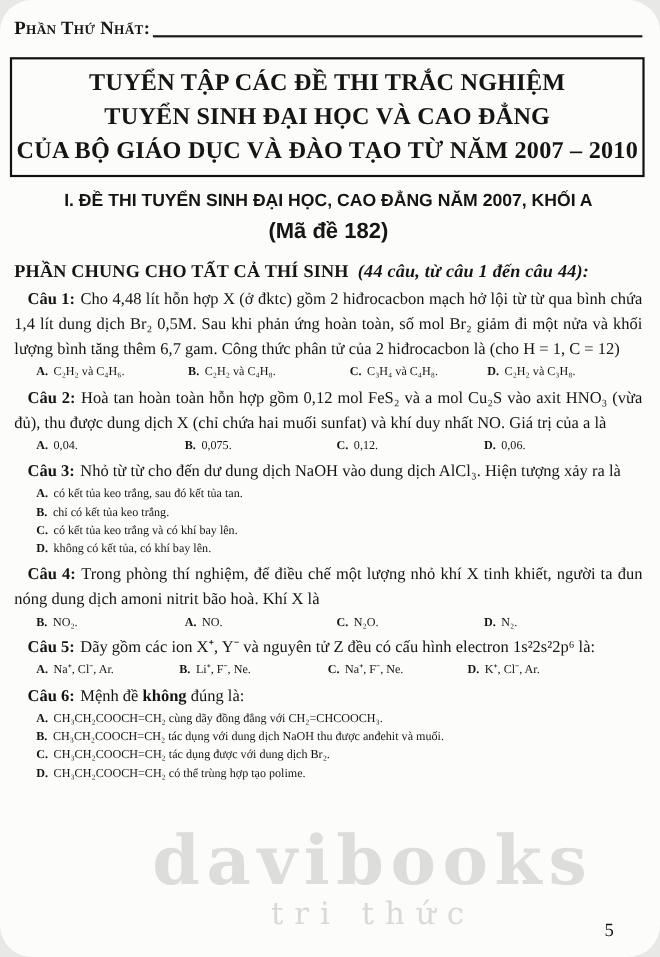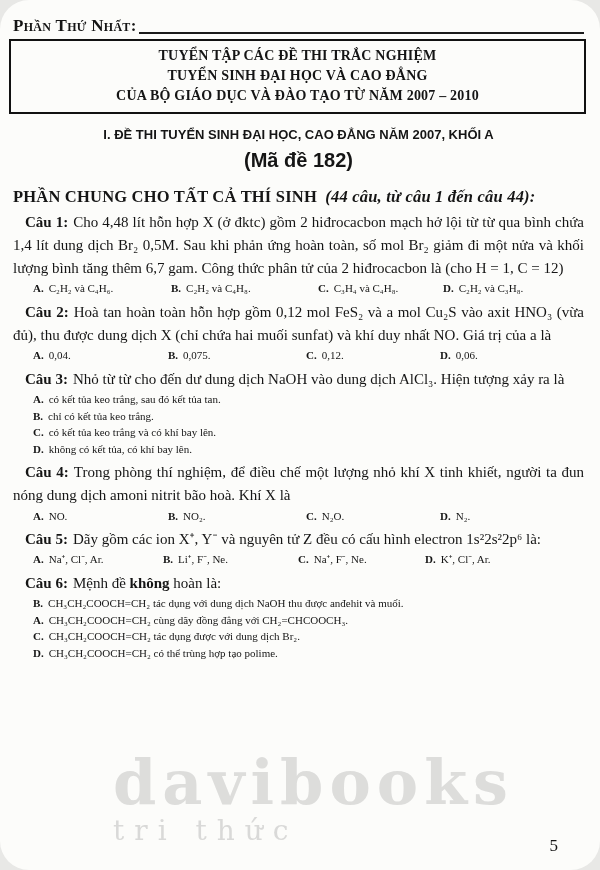--- a/index.html
+++ b/index.html
@@ -16,31 +16,31 @@
     border-radius:29px;
   }
   
   .part-row{display:flex;align-items:flex-end;height:24px;}
   .part-label{
     font-weight:bold;font-size:17px;letter-spacing:.3px;
     font-variant:small-caps;white-space:nowrap;
   }
   .part-rule{flex:1;border-bottom:2px solid #1a1a1a;margin-left:2px;margin-bottom:2px;}
   .title-box{
-    margin-top:3px;margin-left:-4px;margin-right:-2px;
+    margin-top:16px;margin-left:-4px;margin-right:-2px;
     border:2.5px solid #111;
     padding:5px 2px 6px 2px;
     text-align:center;
-    font-weight:bold;font-size:14px;line-height:1.42;
+    font-weight:bold;font-size:22px;line-height:1.42;
     letter-spacing:.2px;
   }
   .section-heading{
     margin-top:13px;text-align:center;
     font-family:"Liberation Sans", sans-serif;
-    font-weight:bold;font-size:13px;
+    font-weight:bold;font-size:16px;
   }
   .exam-code{
     margin-top:7px;text-align:center;
     font-family:"Liberation Sans", sans-serif;
     font-weight:bold;font-size:20px;
   }
   .part-heading{
     margin-top:15px;font-weight:bold;font-size:16.5px;letter-spacing:.2px;
   }
   .part-heading .note{font-style:italic;margin-left:4px;}
@@ -54,22 +54,22 @@
   .opts{margin-left:20px;font-size:11px;line-height:1.5;}
   .opts-grid{display:grid;}
   .cols-q1{grid-template-columns:138px 147px 125px auto;}
   .cols-q2{grid-template-columns:135px 138px 134px auto;}
   .cols-q5{grid-template-columns:130px 135px 127px auto;}
   .opt{white-space:nowrap;}
   .opt b{margin-right:5px;}
   .opts-stack .opt{display:block;white-space:normal;}
   
   .watermark{
-    position:absolute;left:113px;top:752px;width:430px;
-    pointer-events:none;user-select:none;
+    position:absolute;left:124px;top:752px;width:430px;
+    text-align:center;pointer-events:none;user-select:none;
   }
   .watermark .wm1{
     font-family:"DejaVu Serif", serif;
     font-size:62px;line-height:1;font-weight:bold;
     color:rgba(150,150,150,0.30);
     letter-spacing:6px;
   }
   .watermark .wm2{
     font-family:"DejaVu Serif", serif;
     font-size:28px;line-height:1.1;
@@ -139,46 +139,46 @@
       <span class="opt"><b>C.</b><span>có kết tủa keo trắng và có khí bay lên.</span></span>
       <span class="opt"><b>D.</b><span>không có kết tủa, có khí bay lên.</span></span>
     </div>
   </div>
 
   <div class="question">
     <p class="q-para">
       <span class="q-num">Câu 4:</span><span>Trong phòng thí nghiệm, để điều chế một lượng nhỏ khí X tinh khiết, người ta đun nóng dung dịch amoni nitrit bão hoà. Khí X là</span>
     </p>
     <div class="opts opts-grid cols-q2">
+      <span class="opt"><b>B.</b><span>NO₂.</span></span>
       <span class="opt"><b>A.</b><span>NO.</span></span>
-      <span class="opt"><b>B.</b><span>NO₂.</span></span>
       <span class="opt"><b>C.</b><span>N₂O.</span></span>
       <span class="opt"><b>D.</b><span>N₂.</span></span>
     </div>
   </div>
 
   <div class="question">
     <p class="q-para">
       <span class="q-num">Câu 5:</span><span>Dãy gồm các ion X⁺, Y⁻ và nguyên tử Z đều có cấu hình electron 1s²2s²2p⁶ là:</span>
     </p>
     <div class="opts opts-grid cols-q5">
       <span class="opt"><b>A.</b><span>Na⁺, Cl⁻, Ar.</span></span>
       <span class="opt"><b>B.</b><span>Li⁺, F⁻, Ne.</span></span>
       <span class="opt"><b>C.</b><span>Na⁺, F⁻, Ne.</span></span>
       <span class="opt"><b>D.</b><span>K⁺, Cl⁻, Ar.</span></span>
     </div>
   </div>
 
   <div class="question">
     <p class="q-para">
-      <span class="q-num">Câu 6:</span><span>Mệnh đề </span><span class="q-bold">không</span><span> hoàn là:</span>
+      <span class="q-num">Câu 6:</span><span>Mệnh đề </span><span class="q-bold">không</span><span> đúng là:</span>
     </p>
     <div class="opts opts-stack">
+      <span class="opt"><b>A.</b><span>CH₃CH₂COOCH=CH₂ cùng dãy đồng đẳng với CH₂=CHCOOCH₃.</span></span>
       <span class="opt"><b>B.</b><span>CH₃CH₂COOCH=CH₂ tác dụng với dung dịch NaOH thu được anđehit và muối.</span></span>
-      <span class="opt"><b>A.</b><span>CH₃CH₂COOCH=CH₂ cùng dãy đồng đẳng với CH₂=CHCOOCH₃.</span></span>
       <span class="opt"><b>C.</b><span>CH₃CH₂COOCH=CH₂ tác dụng được với dung dịch Br₂.</span></span>
       <span class="opt"><b>D.</b><span>CH₃CH₂COOCH=CH₂ có thể trùng hợp tạo polime.</span></span>
     </div>
   </div>
 
   <div class="watermark">
     <div class="wm1">davibooks</div>
     <div class="wm2">tri thức</div>
   </div>
 

